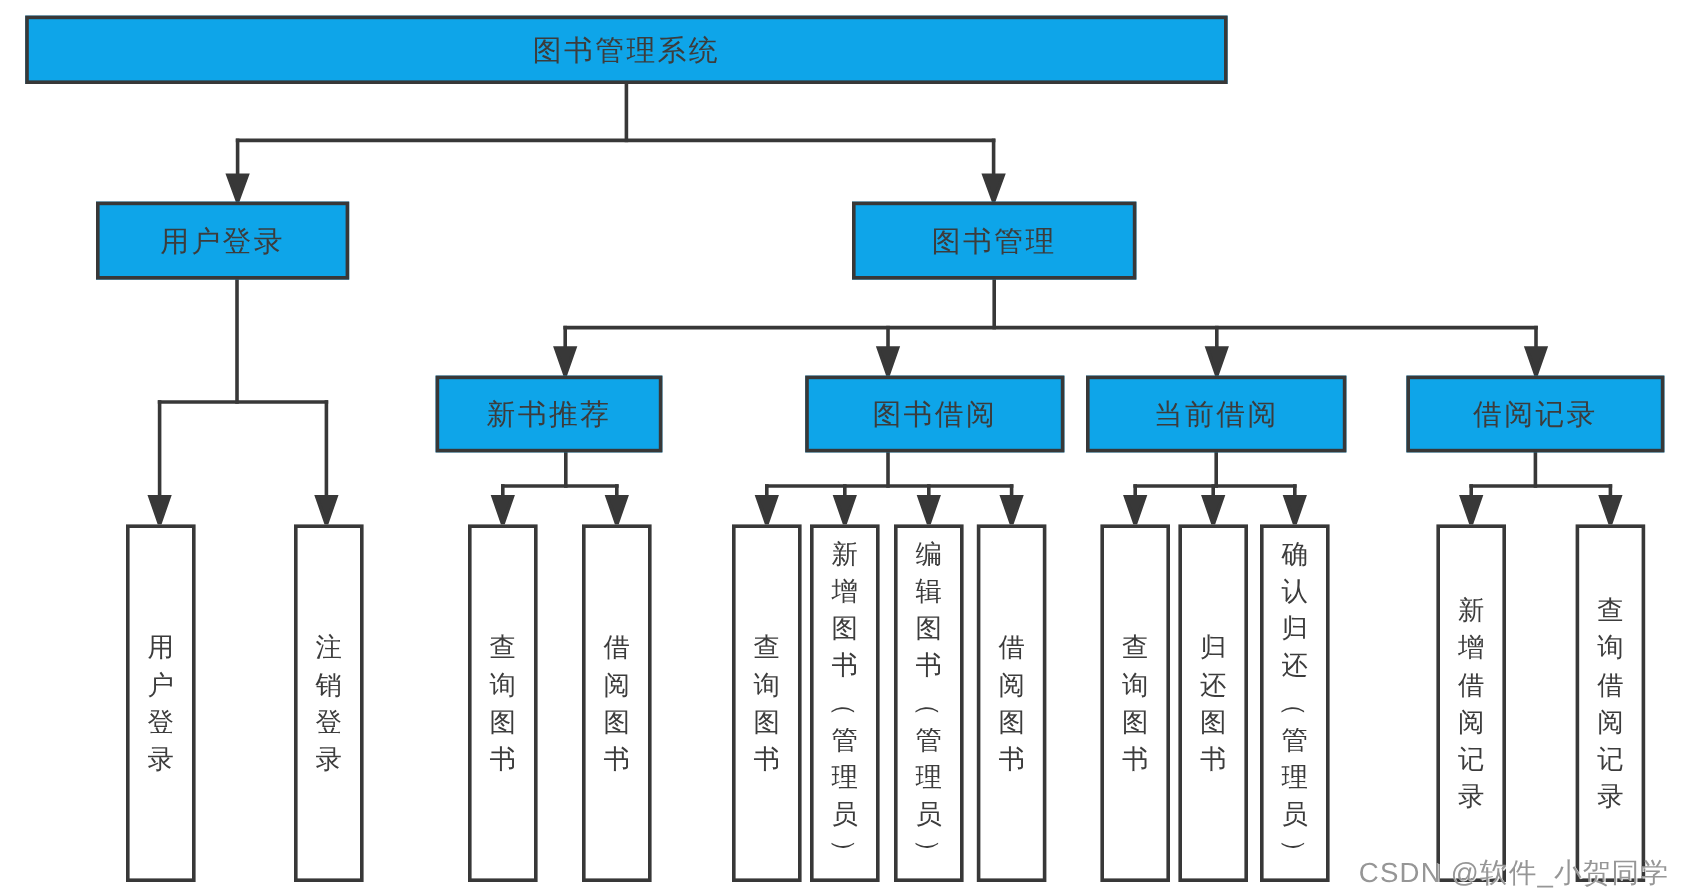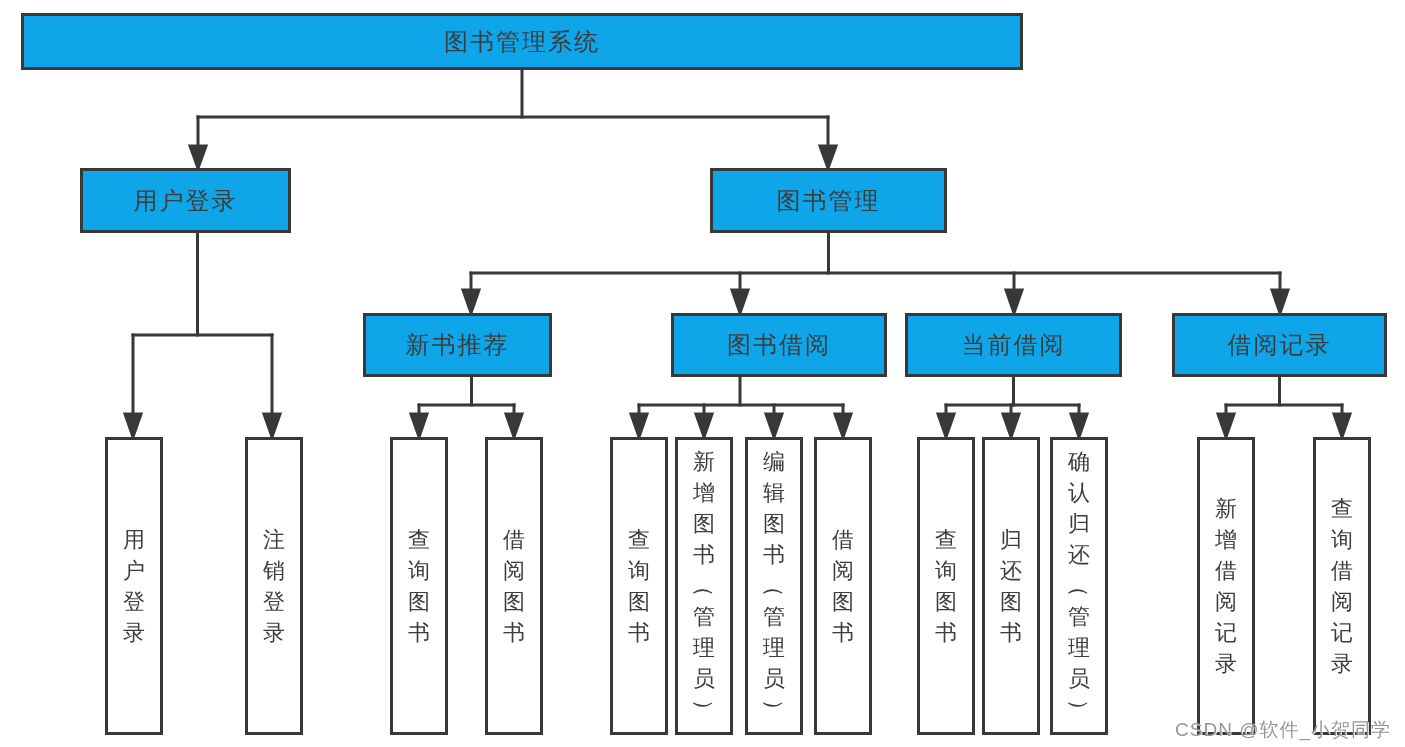--- a/index.html
+++ b/index.html
@@ -38,21 +38,21 @@
     gap:9px;
     font-size:22px;
     color:#3c3c3c;
     line-height:1;
   }
   .vtext span { display:block; }
   .vtext span.rot { transform:rotate(90deg); }
   .watermark {
     position:absolute;
     right:14px; bottom:4px;
-    font-size:19px;
+    font-size:23px;
     color:#969696;
     letter-spacing:1px;
     text-shadow:1px 1px 0 rgba(255,255,255,0.85);
     z-index:3;
     white-space:nowrap;
   }
 </style>
 </head>
 <body>
 

